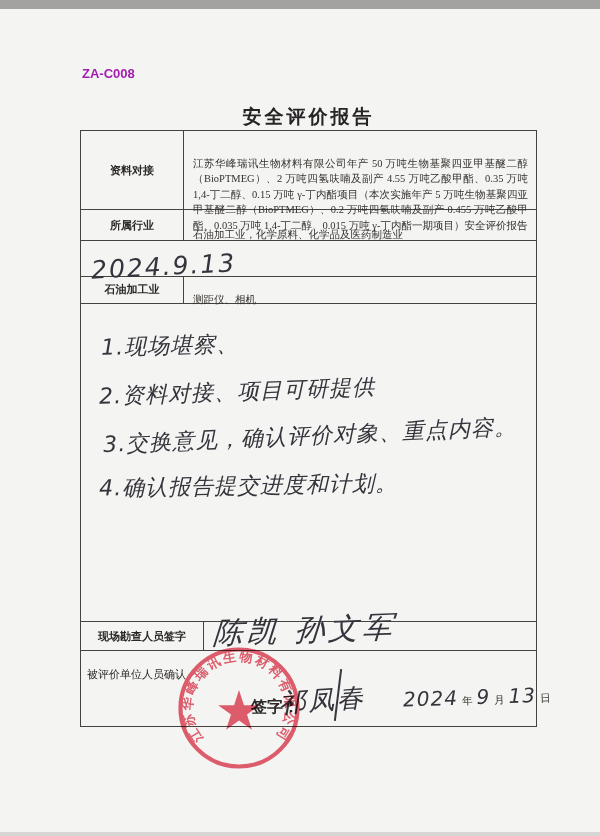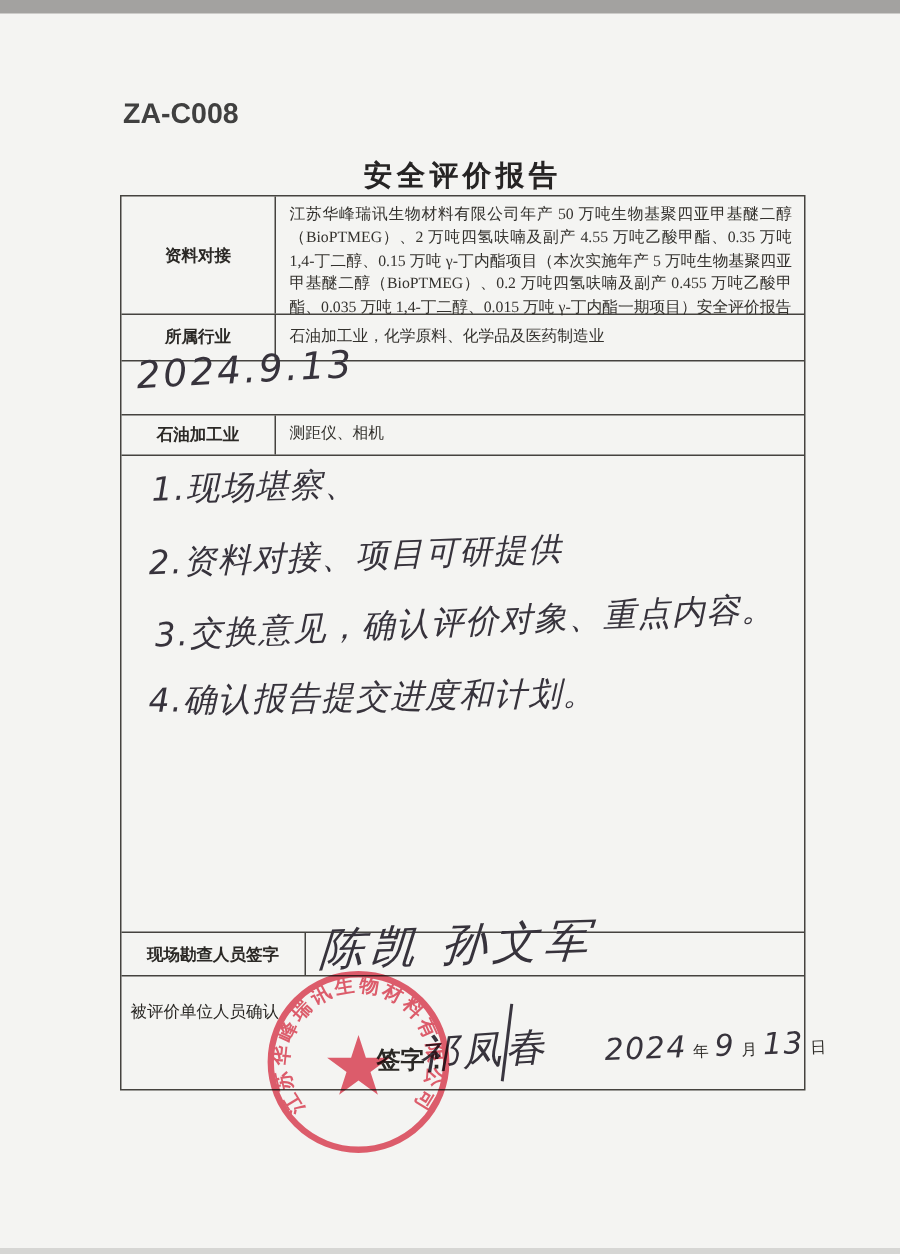--- a/index.html
+++ b/index.html
@@ -16,21 +16,21 @@
     background: #a3a2a0;
   }
   .scan-band-bottom {
     position: absolute; left: 0; bottom: 0; width: 600px; height: 4px;
     background: #d6d6d4;
   }
 
   .form-code {
     position: absolute; left: 82px; top: 66px;
     font-family: "Liberation Sans", sans-serif;
-    font-weight: bold; font-size: 19px; color: #404040;
+    font-weight: bold; font-size: 13px; color: #a21caf;
   }
   .doc-title {
     position: absolute; left: 80px; top: 104px; width: 457px;
     text-align: center;
     font-family: "Liberation Sans", sans-serif;
     font-weight: bold; font-size: 19px; letter-spacing: 3px; color: #262424;
   }
 
   .form-table {
     position: absolute; left: 80px; top: 130px; width: 457px; height: 597px;
@@ -54,20 +54,21 @@
     display: flex; align-items: center; justify-content: center;
     font-family: "Liberation Sans", sans-serif;
     font-weight: bold; font-size: 11px; color: #2b2926;
     text-align: center;
   }
   .r-sign1 .cell-label { width: 123px; flex: 0 0 123px; }
   .cell-value {
     flex: 1 1 auto; position: relative;
     font-size: 10.5px; line-height: 15.4px; color: #33312d;
     padding: 4px 8px 3px 9px;
+    margin-top: 20px;
   }
   .r1 .cell-value { text-align: justify; padding-top: 5px; }
   .r2 .cell-value, .r4 .cell-value { display: flex; align-items: center; padding-top: 0; padding-bottom: 0; }
 
   
   .hand {
     font-family: "DejaVu Sans", sans-serif;
     font-style: italic; color: #37333c; font-weight: 400;
     white-space: nowrap;
   }

